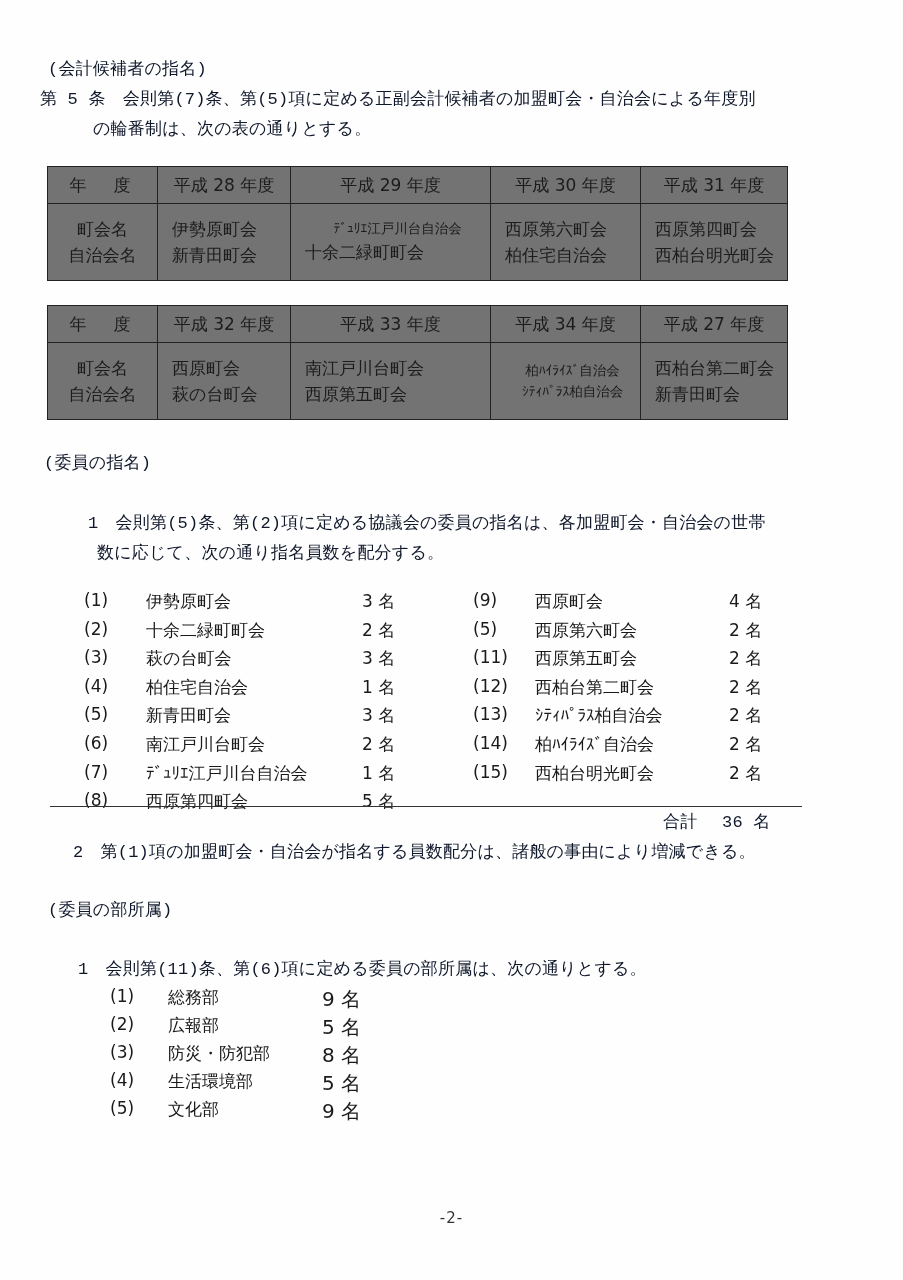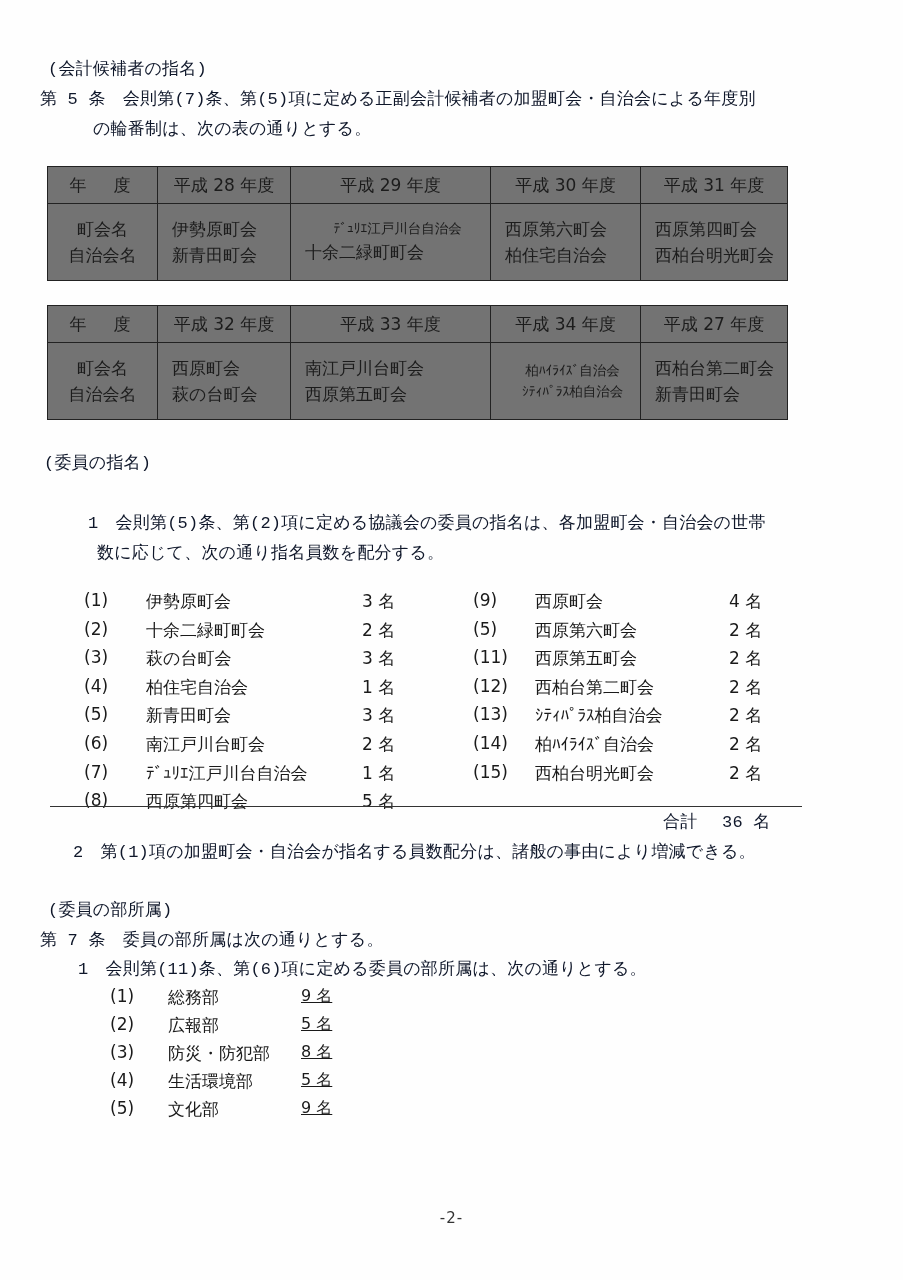--- a/index.html
+++ b/index.html
@@ -77,21 +77,21 @@
   .alloc-cnt {
     position: absolute;
     font-size: 17px;
     text-align: left;
   }
 
   
   .dept-row { position: relative; height: 28px; white-space: nowrap; }
   .dept-no { position: absolute; left: 0; width: 56px; font-size: 17px; }
   .dept-name { position: absolute; left: 58px; font-size: 17px; }
-  .dept-cnt { position: absolute; left: 191px; font-size: 16px; text-decoration: underline; }
+  .dept-cnt { position: absolute; left: 212px; font-size: 20px; }
 
   .rule {
     position: absolute;
     background: #333;
     height: 1.3px;
   }
   .pageno {
     position: absolute;
     width: 100%;
     text-align: center;
@@ -283,21 +283,20 @@
 
   <div class="rule" style="left:50px; top:806px; width:752px;"></div>
 
   <div class="t" style="left:663px; top:811px;">合計</div>
   <div class="t" style="left:722px; top:811px;">36 名</div>
 
   <div class="t body-line" style="left:73px; top:841px;">2　第(1)項の加盟町会・自治会が指名する員数配分は、諸般の事由により増減できる。</div>
 
   <div class="t sec-head" style="left:48px; top:899px;">(委員の部所属)</div>
 
-  <div class="t body-line" style="left:40px; top:929px;">第 7 条　委員の部所属は次の通りとする。</div>
 
   <div class="t body-line" style="left:78px; top:958px;">1　会則第(11)条、第(6)項に定める委員の部所属は、次の通りとする。</div>
 
   <div id="dept-list" style="position:absolute; left:110px; top:986px; width:320px;">
       <div class="dept-row">
         <span class="dept-no">(1)</span>
         <span class="dept-name">総務部</span>
         <span class="dept-cnt">9 名</span>
       </div>
       <div class="dept-row">

